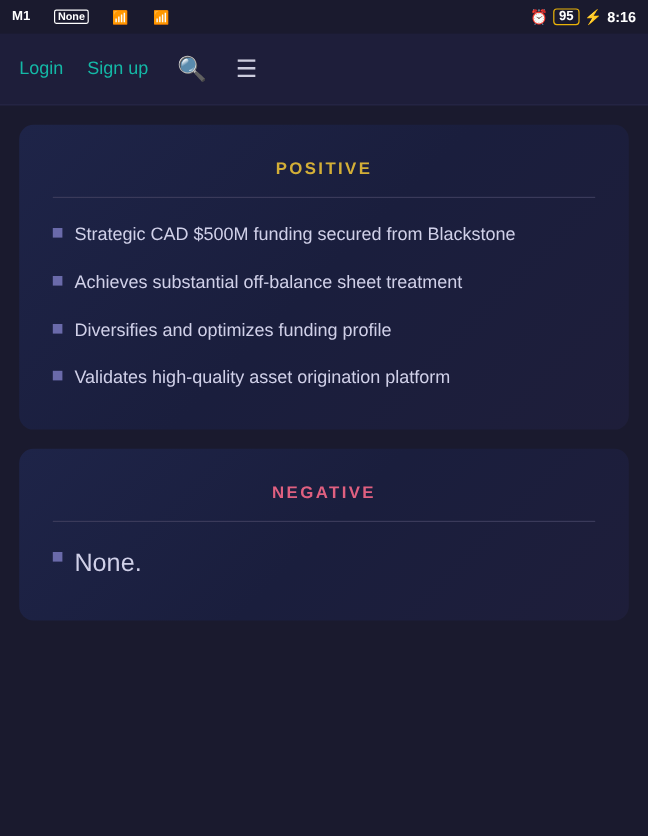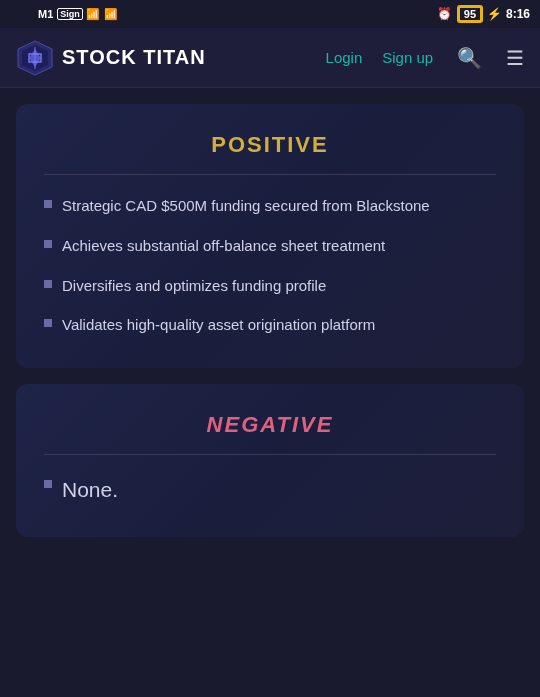--- a/index.html
+++ b/index.html
@@ -25,24 +25,23 @@
       align-items: center;
       justify-content: space-between;
       padding: 0 10px;
       font-size: 12px;
       color: #ffffff;
     }
 
     .status-left {
       display: flex;
       align-items: flex-start;
-      gap: 4px;
+      gap: 20px;
       font-size: 11px;
       font-weight: 600;
-      margin-left: 28px;
     }
 
     .status-right {
       display: flex;
       align-items: center;
       gap: 4px;
       font-size: 12px;
       font-weight: 600;
     }
 
@@ -107,36 +106,35 @@
 
     
     .card {
       background: linear-gradient(135deg, #1e2448 0%, #1a1e3d 50%, #1e1e3a 100%);
       border-radius: 12px;
       padding: 28px 28px 32px 28px;
       margin-bottom: 16px;
     }
 
     .card-title {
-      font-size: 22px;
+      font-size: 14px;
       font-weight: 700;
       text-align: center;
       margin-bottom: 16px;
       letter-spacing: 2px;
       text-transform: uppercase;
       font-variant: small-caps;
     }
 
     .positive-title {
       color: #d4af37;
     }
 
     .negative-title {
       color: #e06080;
-      font-style: italic;
     }
 
     .divider {
       border: none;
       border-top: 1px solid #3a3a5a;
       margin-bottom: 20px;
     }
 
     .bullet-list {
       list-style: none;
@@ -169,44 +167,33 @@
       color: #d0d0e8;
       font-size: 21px;
     }
   </style>
 </head>
 <body>
 
 <div class="status-bar">
   <div class="status-left">
     <span>M1</span>
-    <span style="font-size:9px; border:1px solid #fff; padding:0 2px; border-radius:2px;">Sign</span>
+    <span style="font-size:9px; border:1px solid #fff; padding:0 2px; border-radius:2px;">None</span>
     <span>📶</span>
     <span>📶</span>
   </div>
   <div class="status-right">
     <span>⏰</span>
-    <span style="border:3px solid #eab308; border-radius:3px; padding:0 4px; font-size:11px;">95</span>
+    <span style="border:1px solid #eab308; border-radius:3px; padding:0 4px; font-size:11px;">95</span>
     <span>⚡</span>
     <span>8:16</span>
   </div>
 </div>
 
 <nav class="navbar">
-  <div class="logo-area">
-
-    <svg class="logo-icon" viewBox="0 0 38 38" xmlns="http://www.w3.org/2000/svg">
-      <polygon points="19,2 36,10 36,28 19,36 2,28 2,10" fill="#2a2a6a" stroke="#4a4aaa" stroke-width="1"></polygon>
-      <polygon points="19,6 32,12 32,26 19,32 6,26 6,12" fill="#1e1e5a"></polygon>
-      <path d="M19 10 L25 19 L19 28 L13 19 Z" fill="#5555cc"></path>
-      <path d="M13 15 L25 15 L25 23 L13 23 Z" fill="none" stroke="#7777ee" stroke-width="1.5"></path>
-      <line x1="19" y1="8" x2="19" y2="30" stroke="#7777ee" stroke-width="1"></line>
-    </svg>
-    <span class="logo-text">STOCK TITAN</span>
-  </div>
   <div class="nav-links">
     <span class="nav-link">Login</span>
     <span class="nav-link">Sign up</span>
     <span class="nav-icon">🔍</span>
     <span class="nav-icon">☰</span>
   </div>
 </nav>
 
 <div class="content">
 

